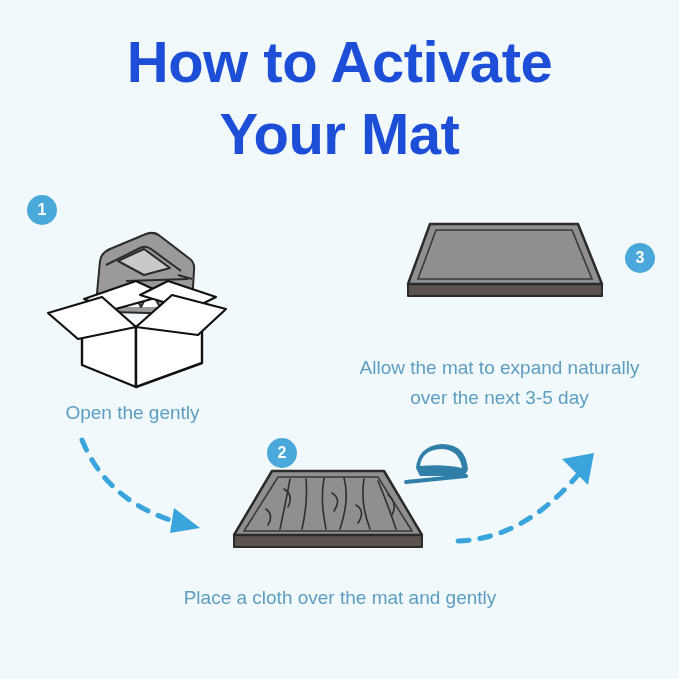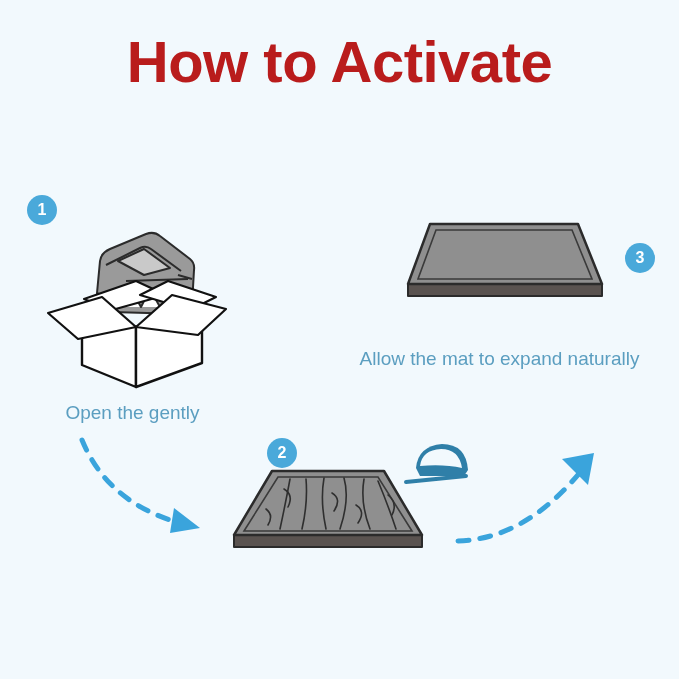--- a/index.html
+++ b/index.html
@@ -20,21 +20,21 @@
     background: #f2f9fd;
   }
 
   
   .title {
     position: absolute;
     left: 0;
     top: 26px;
     width: 679px;
     text-align: center;
-    color: #b91c1c;
+    color: #1d4ed8;
     font-weight: bold;
     font-size: 58px;
     line-height: 72px;
     letter-spacing: -0.5px;
   }
   .title .line {
     display: block;
     white-space: nowrap;
   }
 
@@ -64,21 +64,21 @@
     text-align: center;
     white-space: nowrap;
   }
   #caption-1 {
     left: 0;
     top: 398px;
     width: 265px;
   }
   #caption-3 {
     left: 320px;
-    top: 344px;
+    top: 353px;
     width: 359px;
   }
   #caption-2 {
     left: 95px;
     top: 583px;
     width: 490px;
   }
   .caption .line { display: block; }
 
   
@@ -92,20 +92,21 @@
   #arrow-left  { left: 70px;  top: 430px; }
   #arrow-right { left: 450px; top: 445px; }
 </style>
 </head>
 <body>
 
 <div id="infographic">
 
   <div class="title">
     <span class="line">How to Activate</span>
+    <span class="line">Your Mat</span>
   </div>
 
   <div class="badge" id="badge-1">1</div>
 
   <svg class="art" id="art-box" width="190" height="175" viewBox="0 0 190 175">
 
     <path d="M57 78 L60 46 Q61 38 70 34 L106 19 Q114 16 120 21 L150 44 Q155 48 154 55 L152 90 Q151 97 142 99 L72 97 Q58 96 57 78 Z" fill="#9a9a9a" stroke="#2b2b2b" stroke-width="2" stroke-linejoin="round"></path>
     <path d="M66 50 L100 33 Q106 30 111 34 L141 56" fill="none" stroke="#2b2b2b" stroke-width="2" stroke-linejoin="round"></path>
     <path d="M78 46 L104 34 L130 53 L104 60 Z" fill="#c9c9c9" stroke="#2b2b2b" stroke-width="2" stroke-linejoin="round"></path>
     <path d="M86 66 L148 64" fill="none" stroke="#2b2b2b" stroke-width="2"></path>
@@ -157,32 +158,34 @@
       <path d="M150 16 Q160 40 168 64"></path>
       <path d="M56 24 Q66 30 60 42"></path>
       <path d="M104 28 Q114 34 106 46"></path>
       <path d="M128 40 Q138 46 130 58"></path>
       <path d="M38 44 Q46 50 40 60"></path>
       <path d="M160 30 Q170 38 164 50"></path>
     </g>
   </svg>
 
   <div class="caption" id="caption-2">
+    <span class="line">Place a cloth over the mat and gently</span>
   </div>
 
   <svg id="arrow-right" class="art" width="160" height="110" viewBox="0 0 160 110">
     <path d="M8 96 Q78 94 136 20" fill="none" stroke="#3aa4dc" stroke-width="5" stroke-linecap="round" stroke-dasharray="11 11"></path>
     <path d="M112 14 L144 8 L138 40 Z" fill="#3aa4dc"></path>
   </svg>
 
   <div class="badge" id="badge-3">3</div>
 
   <svg class="art" id="art-mat3" width="210" height="90" viewBox="0 0 210 90">
     <path d="M8 66 L202 66 L202 78 L8 78 Z" fill="#5a5350" stroke="#2b2b2b" stroke-width="2" stroke-linejoin="round"></path>
     <path d="M30 6 L178 6 L202 66 L8 66 Z" fill="#8f8f8f" stroke="#2b2b2b" stroke-width="2.5" stroke-linejoin="round"></path>
     <path d="M36 12 L172 12 L192 61 L18 61 Z" fill="none" stroke="#3a3a3a" stroke-width="1.6"></path>
   </svg>
 
   <div class="caption" id="caption-3">
     <span class="line">Allow the mat to expand naturally</span>
+    <span class="line">over the next 3-5 day</span>
   </div>
 
 </div>
 
 </body></html>

